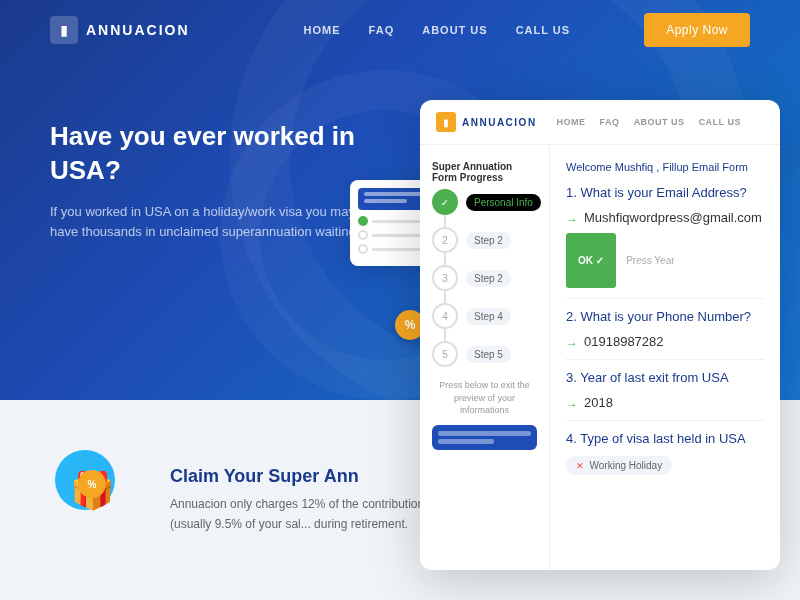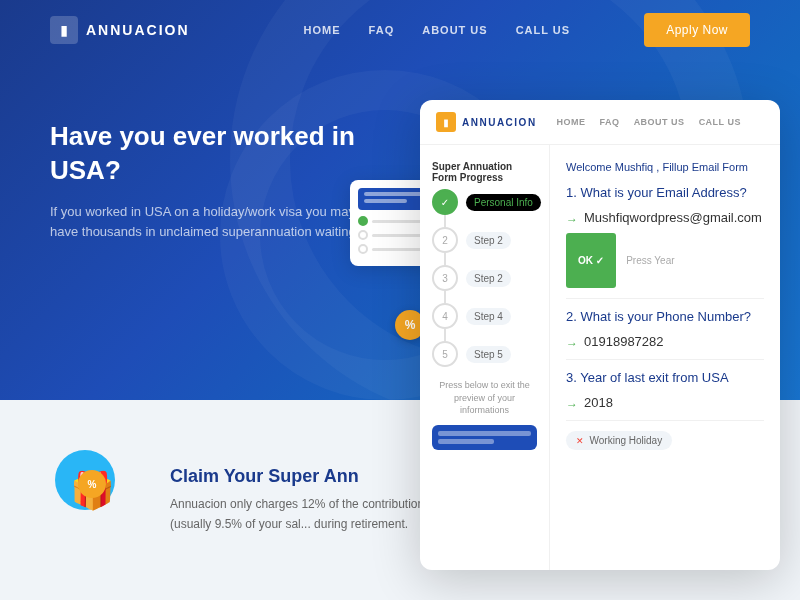--- a/index.html
+++ b/index.html
@@ -589,20 +589,23 @@
 
         <div class="form-question">
           <span>3. </span><span>Year of last exit from USA</span>
         </div>
         <div class="form-answer-row">
           <span class="arrow-icon">→</span>
           <span class="answer-text">2018</span>
         </div>
         <div class="form-divider"></div>
 
+        <div class="form-question">
+          <span>4. </span><span>Type of visa last held in USA</span>
+        </div>
         <div class="form-answer-row">
           <span class="visa-badge">
             <span class="visa-x">✕</span>
             <span>Working Holiday</span>
           </span>
         </div>
       </div>
     </div>
   </div>
 </div>

